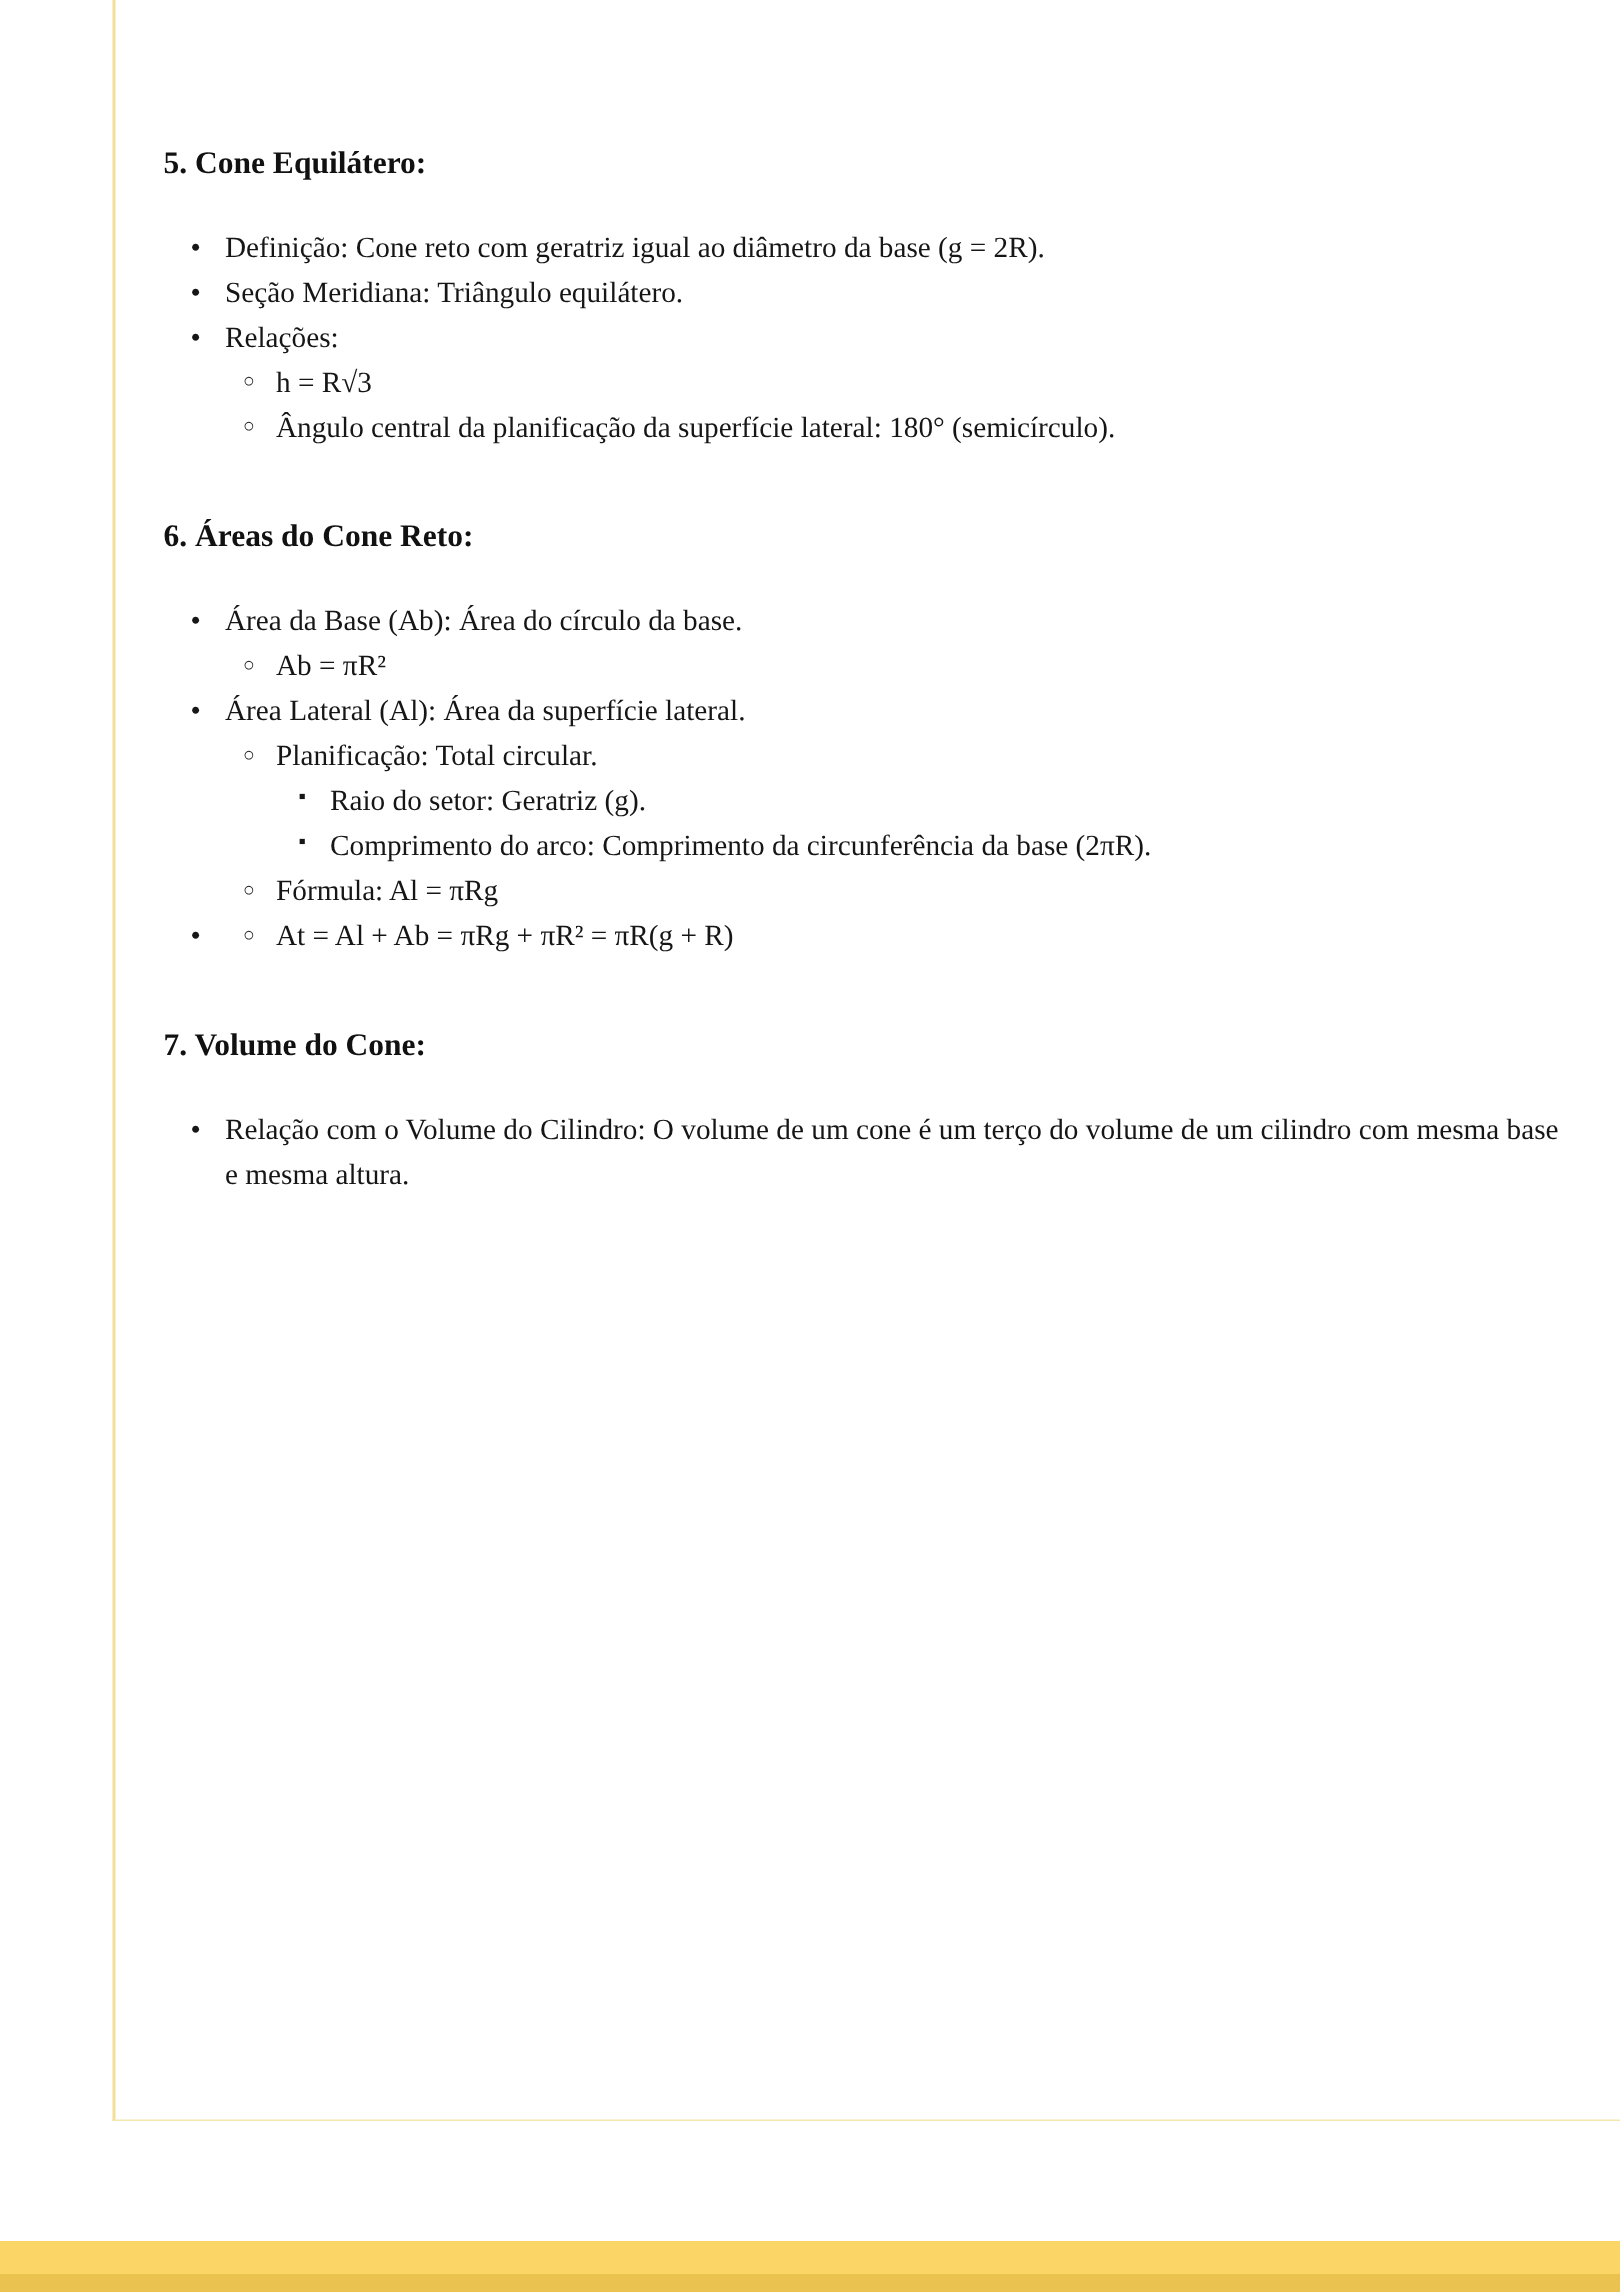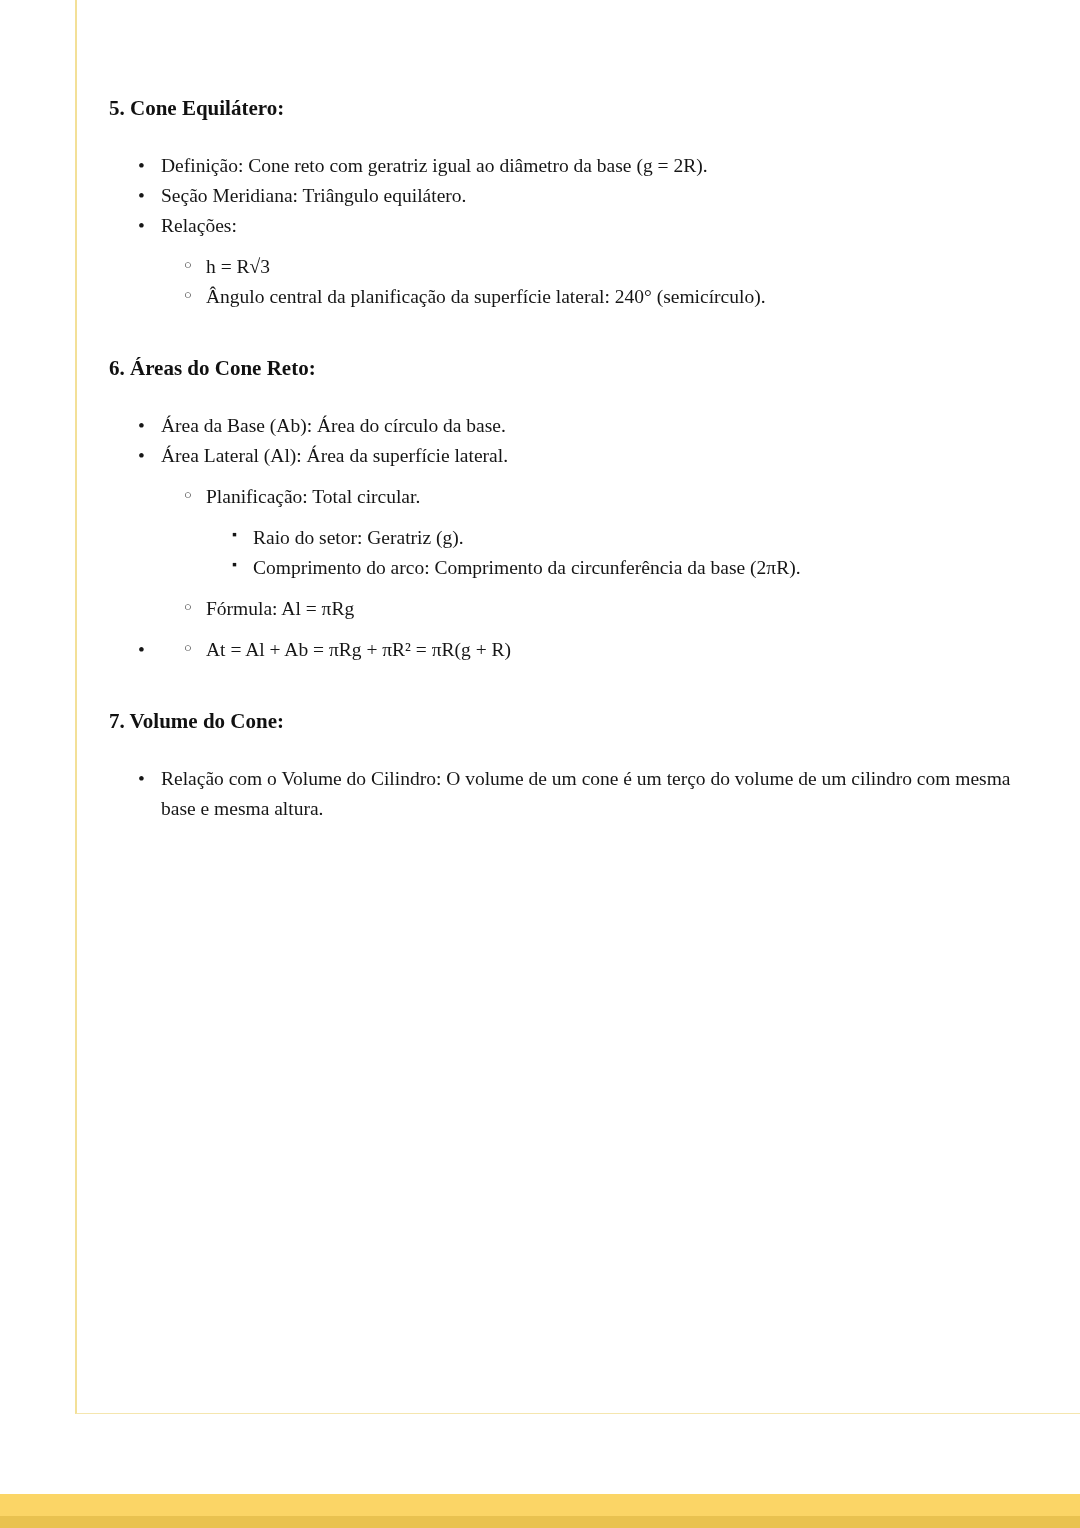--- a/index.html
+++ b/index.html
@@ -35,21 +35,21 @@
   h2.section-heading {
     font-size: 21px;
     font-weight: bold;
     color: #111111;
     margin: 0 0 30px 0;
   }
   .section + .section h2.section-heading,
   .section:not(:first-child) h2.section-heading {
     margin-top: 44px;
   }
-  ul { list-style: none; margin: 11px; padding: 0; }
+  ul { list-style: none; margin: 0; padding: 0; }
   li {
     position: relative;
     font-size: 19.5px;
     line-height: 1.54;
     color: #161616;
   }
   
   ul.d1 > li { padding-left: 41px; }
   ul.d1 > li::before {
     content: "•";
@@ -98,28 +98,30 @@
 
 <div class="page-frame">
   <div class="content" id="doc-content">
       <section class="section">
         <h2 class="section-heading">5. Cone Equilátero:</h2>
         <ul class="d1">
           <li><span>Definição: Cone reto com geratriz igual ao diâmetro da base (g = 2R).</span></li>
           <li><span>Seção Meridiana: Triângulo equilátero.</span></li>
           <li><span>Relações:</span><ul class="d2">
               <li><span>h = R√3</span></li>
-              <li><span>Ângulo central da planificação da superfície lateral: 240° (semicírculo).</span></li>
+              <li><span>Ângulo central da planificação da superfície lateral: 180° (semicírculo).</span></li>
             </ul></li>
         </ul>
       </section>
       <section class="section">
         <h2 class="section-heading">6. Áreas do Cone Reto:</h2>
         <ul class="d1">
-          <li><span>Área da Base (Ab): Área do círculo da base.</span></li>
+          <li><span>Área da Base (Ab): Área do círculo da base.</span><ul class="d2">
+              <li><span>Ab = πR²</span></li>
+            </ul></li>
           <li><span>Área Lateral (Al): Área da superfície lateral.</span><ul class="d2">
               <li><span>Planificação: Total circular.</span><ul class="d3">
                   <li><span>Raio do setor: Geratriz (g).</span></li>
                   <li><span>Comprimento do arco: Comprimento da circunferência da base (2πR).</span></li>
                 </ul></li>
               <li><span>Fórmula: Al = πRg</span></li>
             </ul></li>
           <li><ul class="d2">
               <li><span>At = Al + Ab = πRg + πR² = πR(g + R)</span></li>
             </ul></li>

